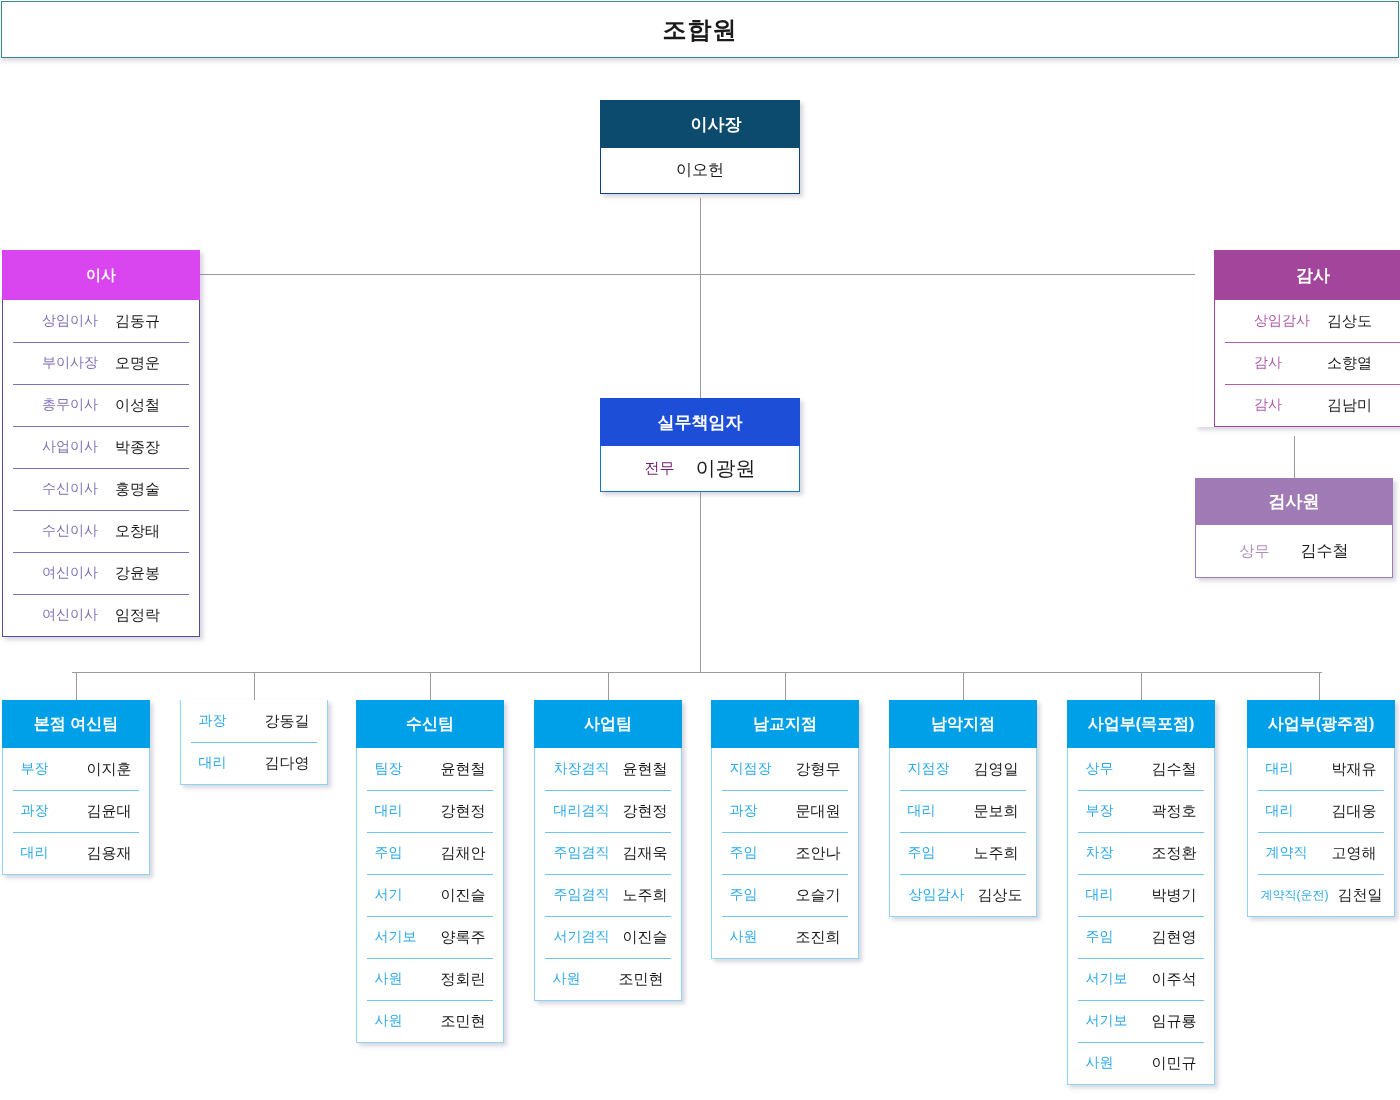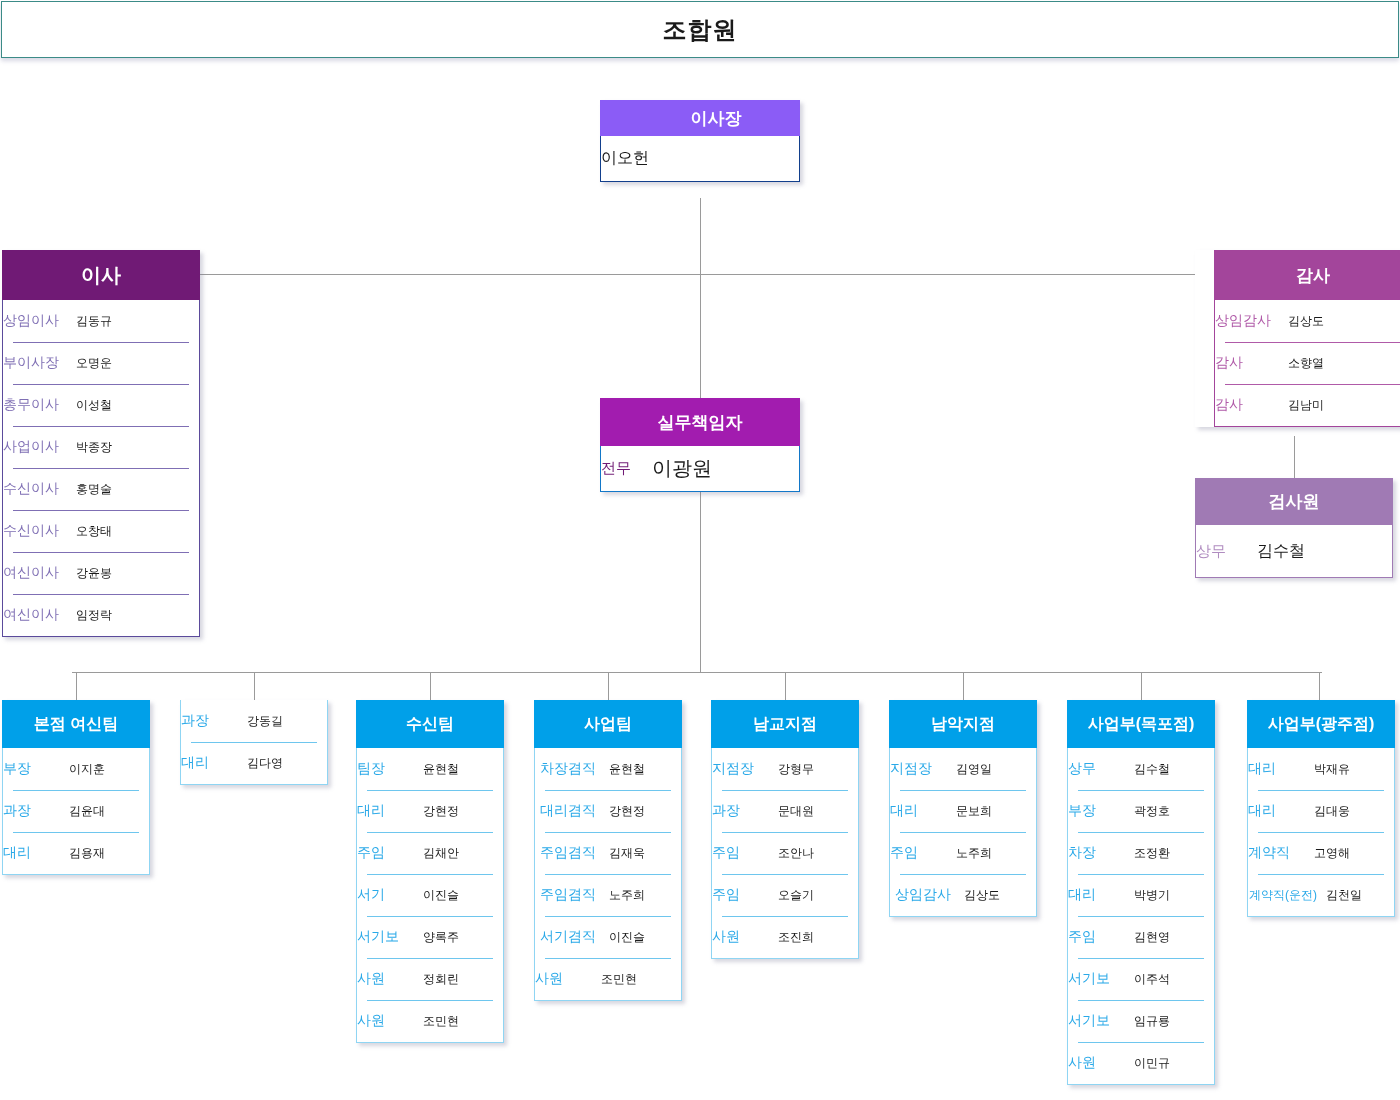--- a/index.html
+++ b/index.html
@@ -26,50 +26,50 @@
   .banner .txt{font-size:24px;font-weight:bold;color:#1a1a1a;letter-spacing:1px;}
 
   
   .card{position:absolute;box-shadow:3px 3px 4px rgba(120,120,150,.30);}
   .card .hd{
     display:flex;align-items:center;justify-content:center;
     color:#fff;font-weight:bold;text-align:center;
   }
   .card .body{background:#fff;}
   .row{
-    display:flex;align-items:center;
+    display:flex;align-items:center;justify-content:center;
     height:42px;position:relative;white-space:nowrap;
   }
   .row + .row::before{
     content:"";position:absolute;left:10px;right:10px;top:0;height:1px;
   }
   .row .pos{
     font-size:14px;text-align:justify;text-align-last:justify;
     display:inline-block;
   }
-  .row .nm{font-size:12px;color:#1a1a1a;margin-left:11px;}
+  .row .nm{font-size:15px;color:#1a1a1a;margin-left:11px;}
 
   
   #c-isajang{left:600px;top:100px;width:200px;}
-  #c-isajang .hd{height:36px;background:#8b5cf6;font-size:17px;padding-left:32px;}
+  #c-isajang .hd{height:48px;background:#0c4a6e;font-size:17px;padding-left:32px;}
   #c-isajang .body{border:1px solid #123f8c;border-top:none;}
   #c-isajang .row{height:45px;}
   #c-isajang .row .nm{margin-left:0;font-size:16px;}
 
   
   #c-silmu{left:600px;top:398px;width:200px;}
-  #c-silmu .hd{height:48px;background:#a21caf;font-size:17px;}
+  #c-silmu .hd{height:48px;background:#1d4ed8;font-size:17px;}
   #c-silmu .body{border:1px solid #1277c8;border-top:none;}
   #c-silmu .row{height:45px;}
   #c-silmu .row .pos{color:#701a75;width:40px;font-size:15px;}
   #c-silmu .row .nm{font-size:20px;}
 
   
   #c-isa{left:2px;top:250px;width:198px;}
-  #c-isa .hd{height:50px;background:#701a75;font-size:20px;}
+  #c-isa .hd{height:50px;background:#d946ef;font-size:15px;}
   #c-isa .body{border:1px solid #5b4a9b;border-top:none;}
   #c-isa .row .pos{color:#7f6fb4;width:62px;}
   #c-isa .row + .row::before{background:#7f6fb4;}
 
   
   #c-gamsa{left:1195px;top:250px;width:198px;padding-left:19px;}
   #c-gamsa .hd{height:50px;background:#a3459b;font-size:17px;}
   #c-gamsa .body{border:1px solid #a3459b;border-top:none;}
   #c-gamsa .row .pos{color:#b05aa8;width:62px;}
   #c-gamsa .row + .row::before{background:#b05aa8;}

